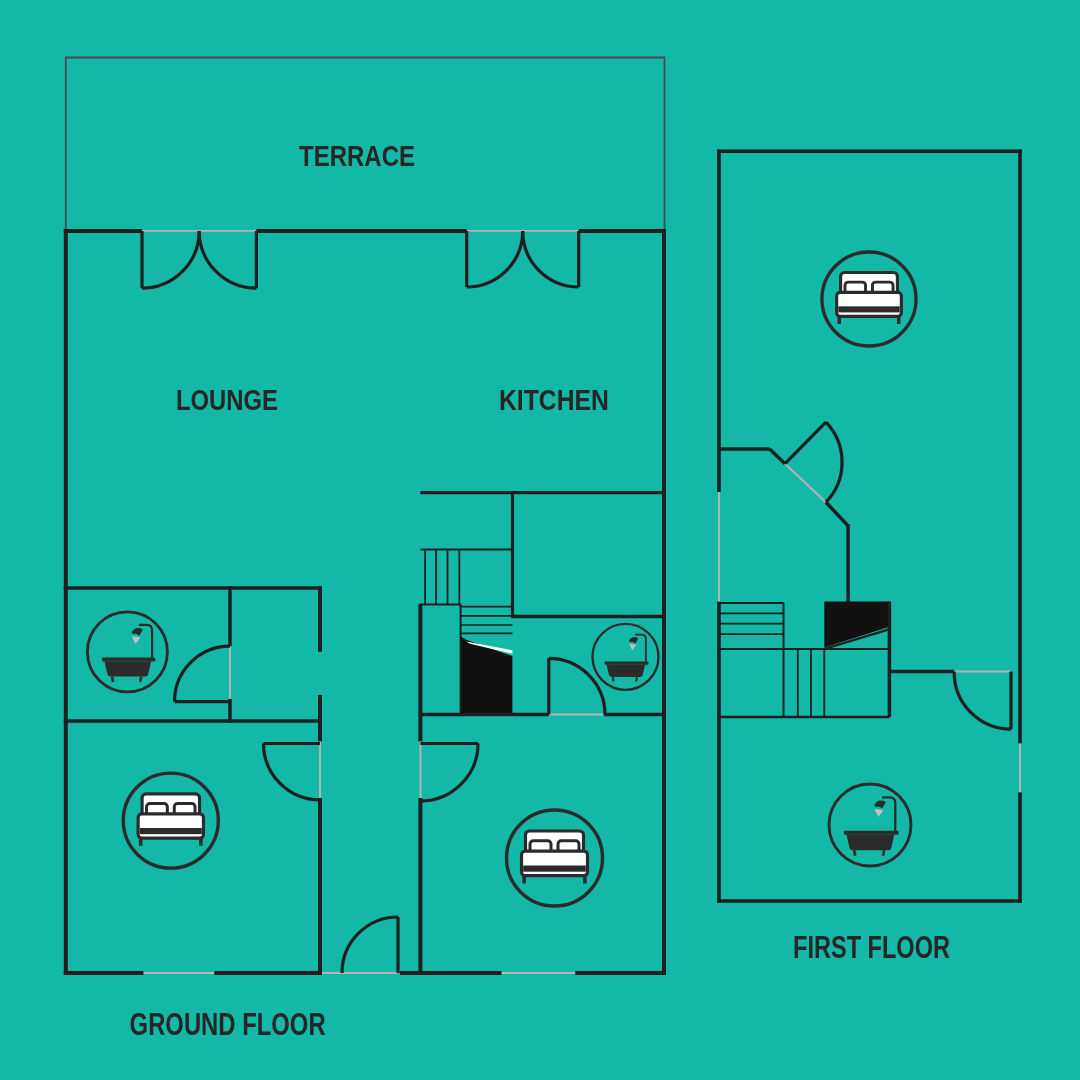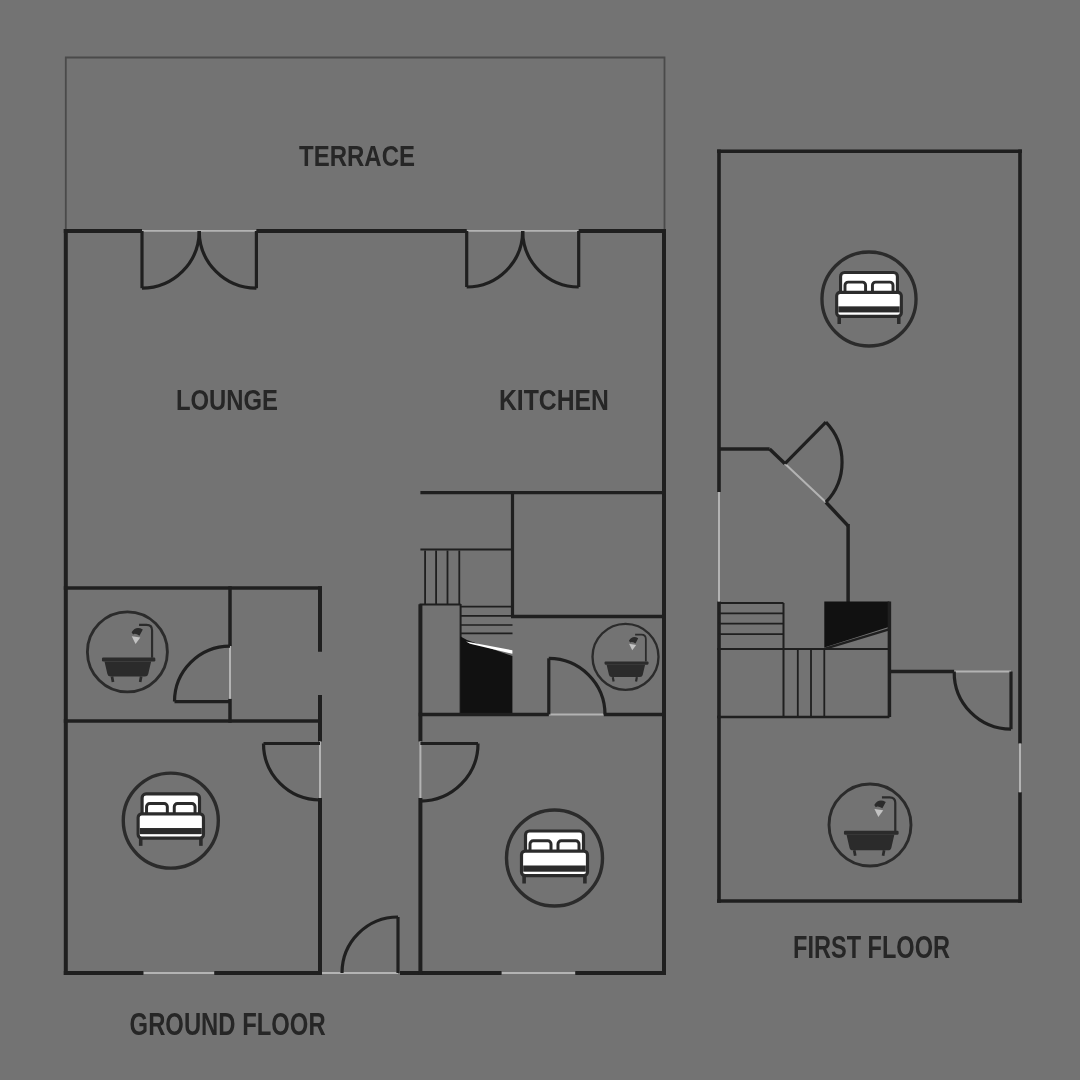--- a/index.html
+++ b/index.html
@@ -1,16 +1,16 @@
 <!DOCTYPE html>
 <html><head>
 <meta charset="utf-8">
 <style>
   html,body{margin:0;padding:0;background:#ffffff;}
-  .wrap{width:1080px;height:1080px;position:relative;background:#737373;}
+  .wrap{width:1080px;height:1080px;position:relative;background:#14b8a6;}
   svg{position:absolute;top:0;left:0;}
   text{font-family:"Liberation Sans",sans-serif;font-weight:bold;fill:#262626;}
 </style>
 </head>
 <body>
 <div class="wrap">
 <svg width="1080" height="1080" viewBox="0 0 1080 1080" fill="none" stroke-linecap="butt">
 <defs>
 
 <g id="bed">

